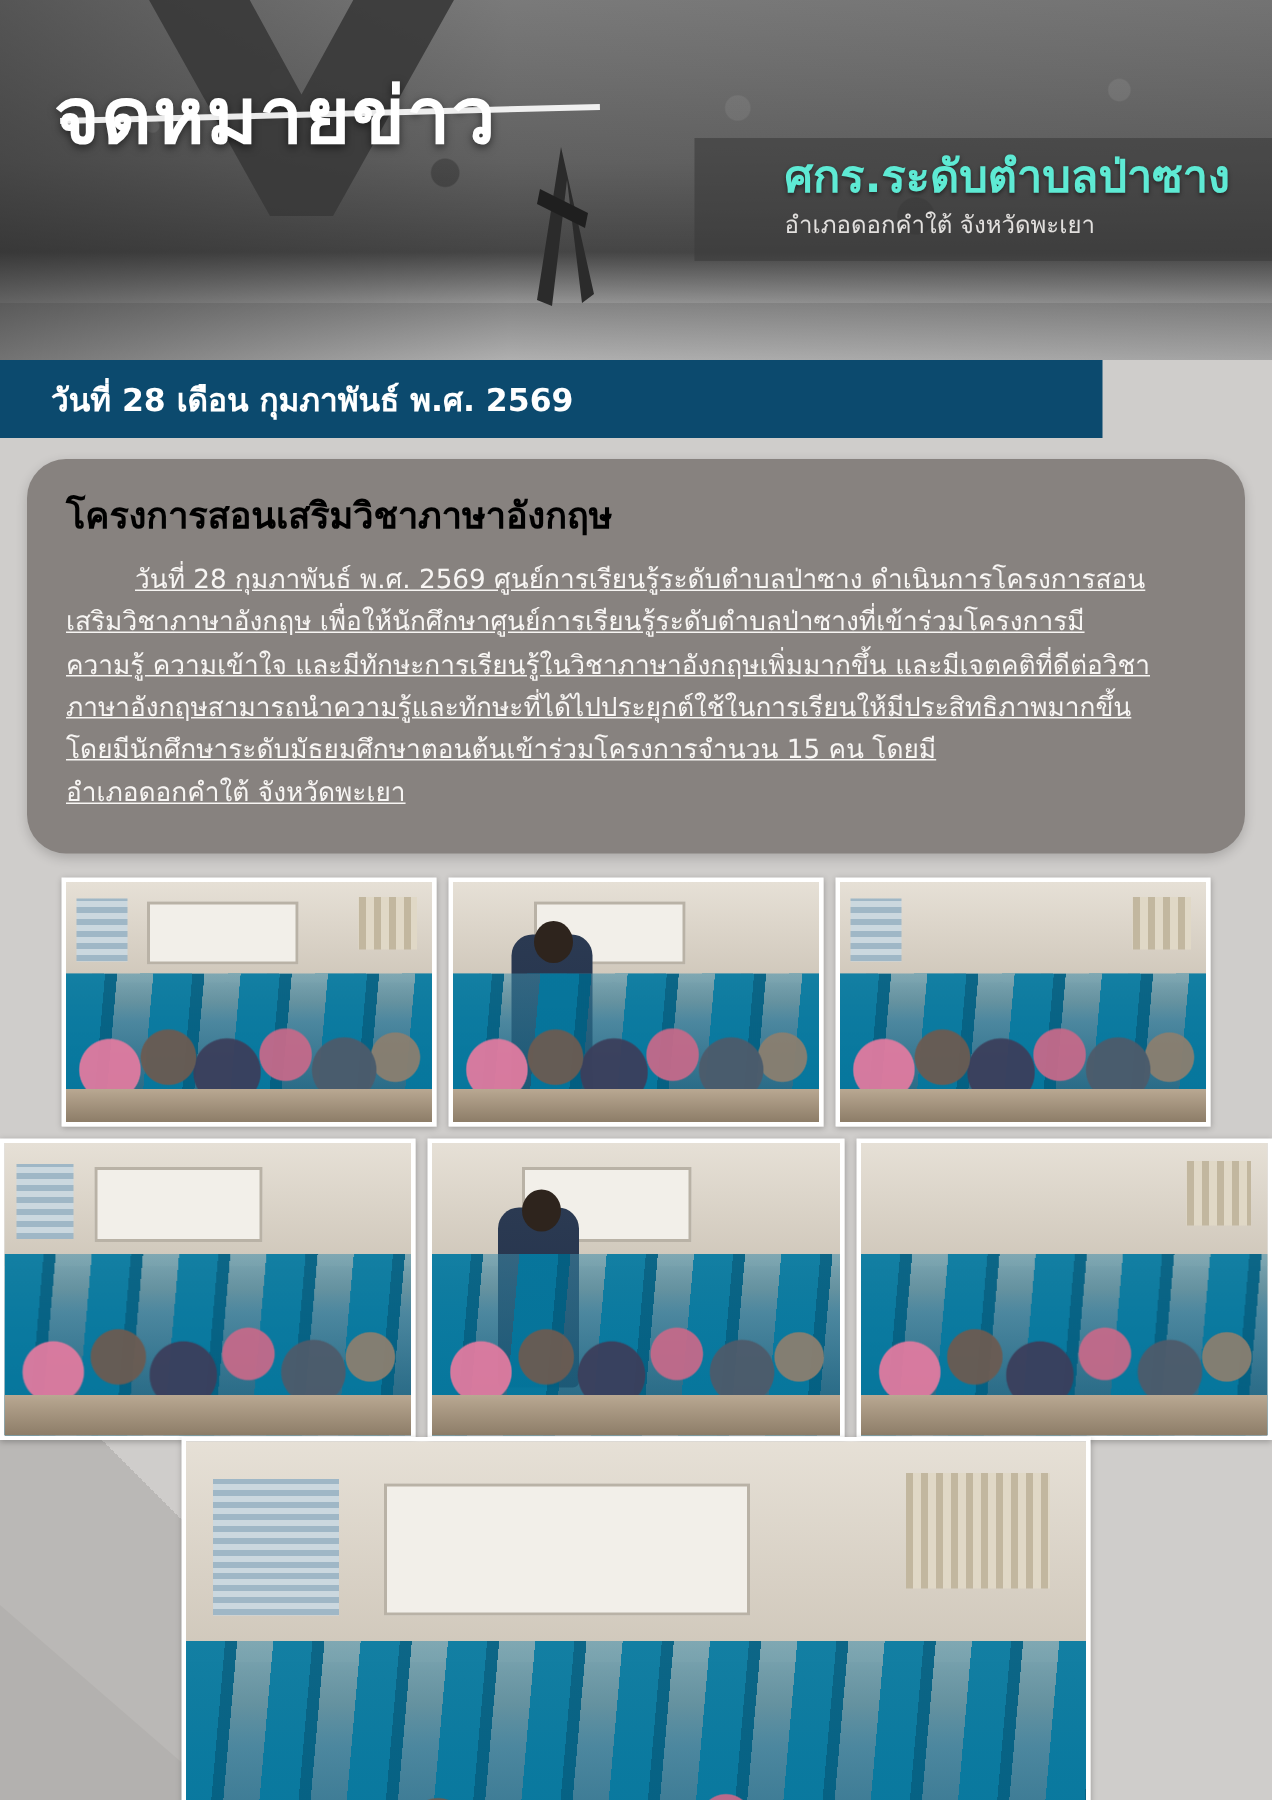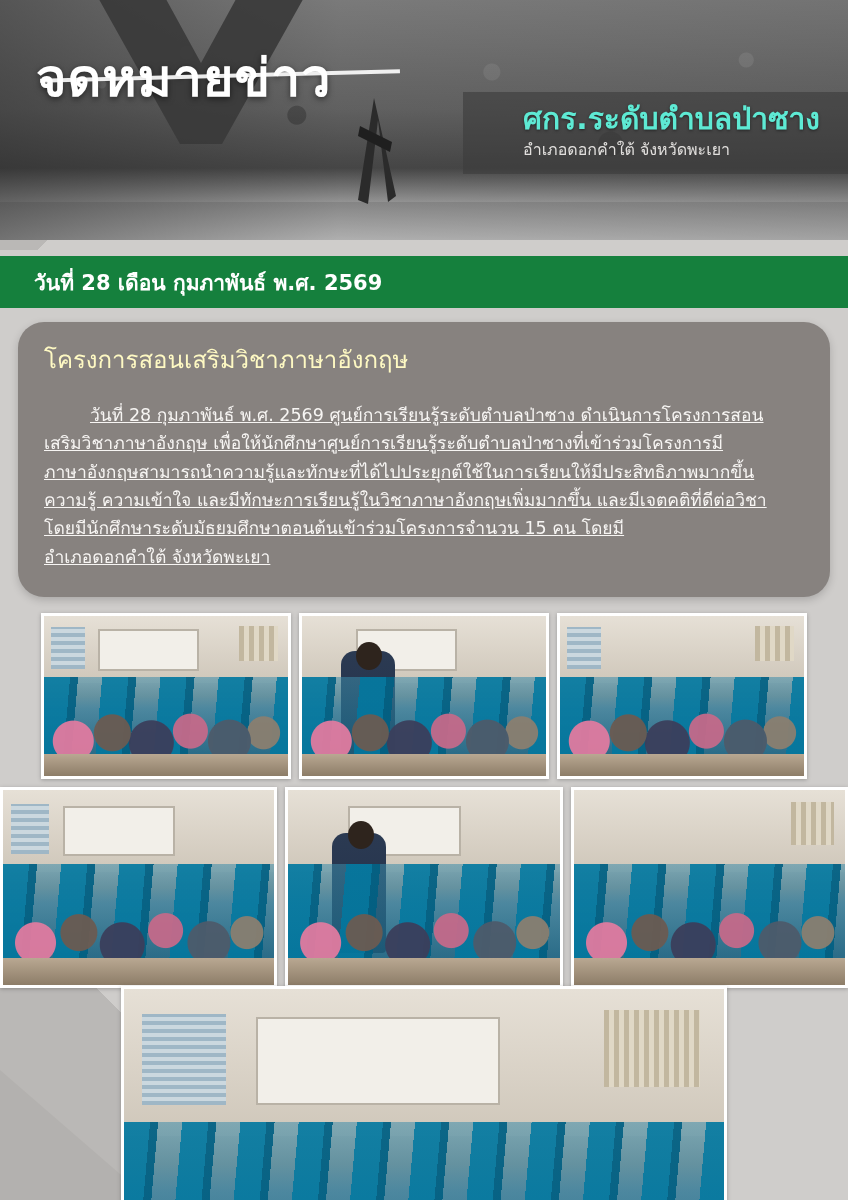--- a/index.html
+++ b/index.html
@@ -82,38 +82,38 @@
   }
   .subtitle-sub{
     font-size:16px;color:#e2e0de;margin-top:2px;
   }
   .ribbon{
     position:absolute;left:352px;top:96px;width:46px;height:110px;
   }
   
   .date-bar{
     position:relative;z-index:2;
-    width:848px;height:52px;background:#15803d;
-    display:flex;align-items:center;margin-top:16px;
+    width:735px;height:52px;background:#0c4a6e;
+    display:flex;align-items:center;
   }
   .date-text{
     color:#ffffff;font-size:21px;padding-left:34px;font-weight:bold;
   }
   
   .card{
     position:relative;z-index:2;
     margin:14px 18px 0 18px;
     background:#87827f;
     border-radius:26px;
     padding:18px 26px 26px 26px;
     color:#f5f3f1;
     box-shadow:0 3px 8px rgba(0,0,0,.18);
   }
   .card-title{
-    font-size:24px;font-weight:normal;color:#fef9c3;margin-bottom:22px;
+    font-size:24px;font-weight:bold;color:#000000;margin-bottom:10px;
   }
   .card-body p{
     margin:0;font-size:17.5px;line-height:1.62;color:#f7f5f3;text-decoration:underline;
   }
   .indent{display:inline-block;width:46px;}
   
   .photos{position:relative;z-index:2;margin-top:16px;}
   .photo-row{display:flex;gap:8px;justify-content:center;}
   .photo{
     border:3px solid #ffffff;
@@ -204,22 +204,22 @@
 
 <div class="date-bar">
   <div class="date-text">วันที่ 28 เดือน กุมภาพันธ์ พ.ศ. 2569</div>
 </div>
 
 <div class="card">
   <div class="card-title">โครงการสอนเสริมวิชาภาษาอังกฤษ</div>
   <div class="card-body">
     <p><span class="indent"></span><span>วันที่ 28  กุมภาพันธ์  พ.ศ. 2569 ศูนย์การเรียนรู้ระดับตำบลป่าซาง  ดำเนินการโครงการสอน</span></p>
     <p><span>เสริมวิชาภาษาอังกฤษ        เพื่อให้นักศึกษาศูนย์การเรียนรู้ระดับตำบลป่าซางที่เข้าร่วมโครงการมี</span></p>
+    <p><span>ความรู้  ความเข้าใจ  และมีทักษะการเรียนรู้ในวิชาภาษาอังกฤษเพิ่มมากขึ้น  และมีเจตคติที่ดีต่อวิชา</span></p>
     <p><span>ภาษาอังกฤษสามารถนำความรู้และทักษะที่ได้ไปประยุกต์ใช้ในการเรียนให้มีประสิทธิภาพมากขึ้น</span></p>
-    <p><span>ความรู้  ความเข้าใจ  และมีทักษะการเรียนรู้ในวิชาภาษาอังกฤษเพิ่มมากขึ้น  และมีเจตคติที่ดีต่อวิชา</span></p>
     <p><span>โดยมีนักศึกษาระดับมัธยมศึกษาตอนต้นเข้าร่วมโครงการจำนวน 15 คน  โดยมี</span></p>
     <p><span>อำเภอดอกคำใต้ จังหวัดพะเยา</span></p>
   </div>
 </div>
 
 <div class="photos">
 
   <div class="photo-row row1">
     <div class="photo p-small">
       <div class="scene">

